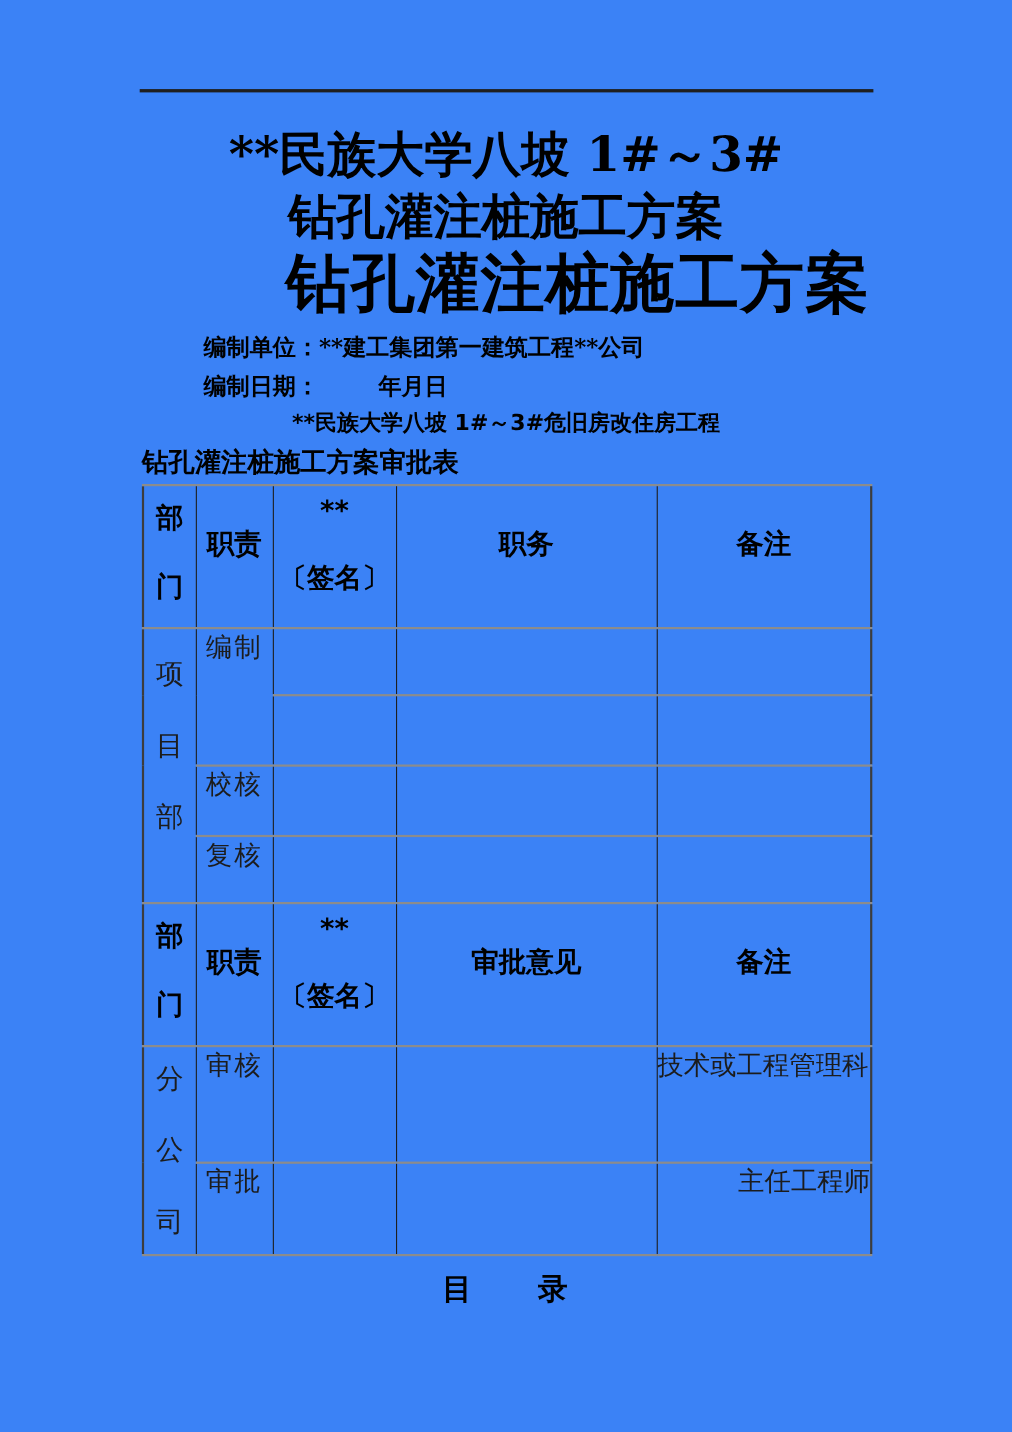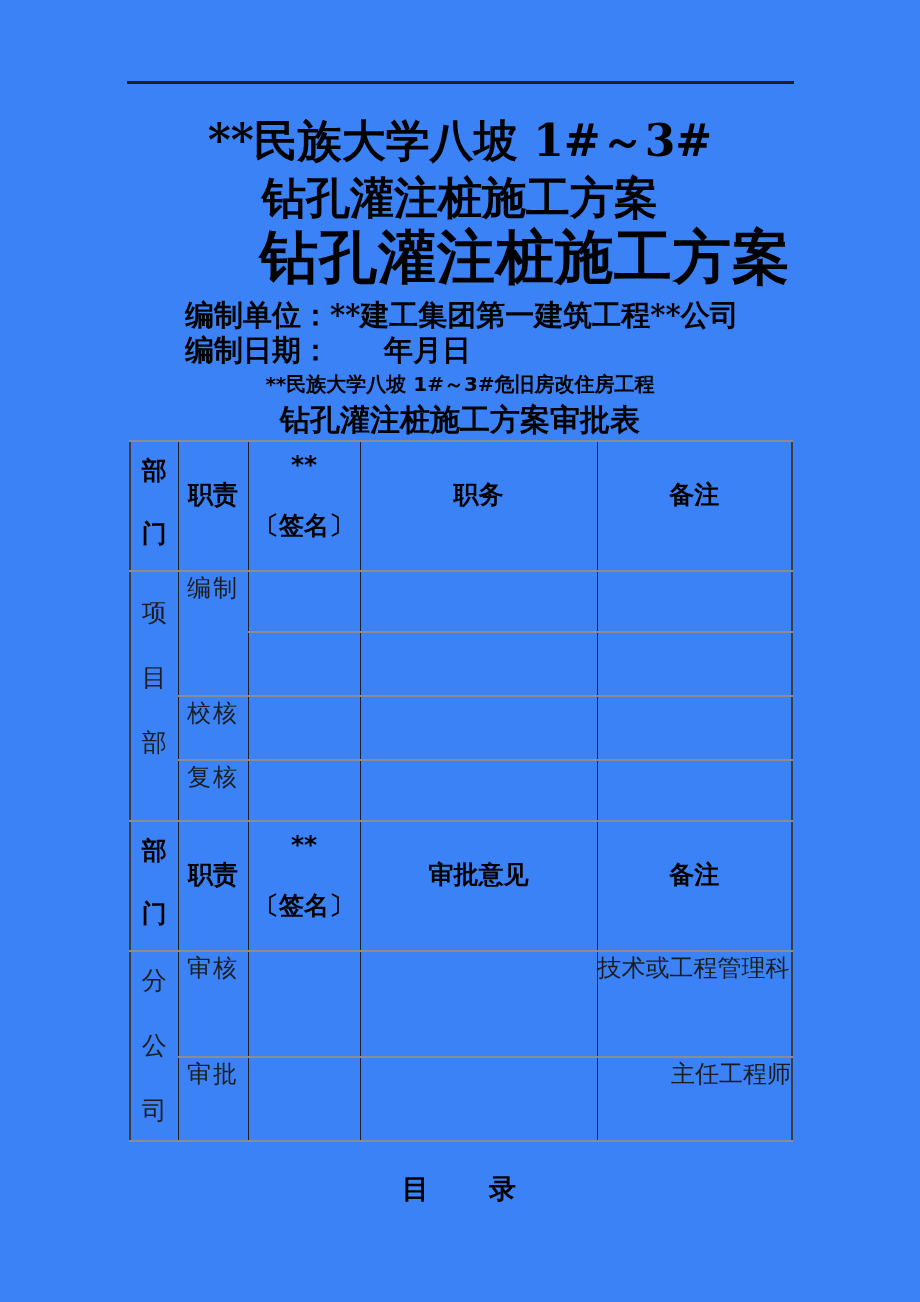--- a/index.html
+++ b/index.html
@@ -10,27 +10,27 @@
     color: #000000;
   }
   .page { position: relative; width: 920px; height: 1302px; overflow: hidden; background: #3b82f6; }
   .top-rule { margin-left: 127px; margin-top: 81px; width: 667px; height: 3px; background: #1f1f1f; }
   .content { width: 662px; margin-left: 129px; }
 
   .t1 { font-size: 44px; line-height: 58px; margin-top: 28px; font-weight: 700; text-align: center; }
   .t2 { font-size: 44px; line-height: 56px; font-weight: 700; text-align: center; }
   .t3 { font-size: 58px; line-height: 62px; font-weight: 700; text-align: right; letter-spacing: 1px; }
 
-  .meta { margin-left: 56px; font-weight: 700; font-size: 29px; }
+  .meta { margin-left: 56px; font-weight: 700; font-size: 21px; }
   .meta-unit { line-height: 37px; margin-top: 9px; }
   .meta-date { line-height: 33px; }
   .date-value { margin-left: 54px; }
 
   .sub1 { font-family: "DejaVu Sans", "Liberation Sans", sans-serif; font-weight: 700; font-size: 20px; line-height: 35px; text-align: center; }
-  .sub2 { font-family: "DejaVu Sans", "Liberation Sans", sans-serif; font-weight: 700; font-size: 30px; line-height: 36px; text-align: center; }
+  .sub2 { font-family: "DejaVu Sans", "Liberation Sans", sans-serif; font-weight: 700; font-size: 24px; line-height: 36px; }
 
   table.approval {
     border-collapse: collapse; table-layout: fixed;
     width: 662px; margin-top: 2px;
     border: 2px solid #3d3d3d;
   }
   table.approval td {
     border-left: 1px solid #1f1f1f;
     border-right: 1px solid #1f1f1f;
     border-top: 2px solid #8c8c8c;
@@ -57,21 +57,21 @@
   .proj-dept  { padding-top: 24px; gap: 32px; font-size: 25px; }
   .branch-dept{ padding-top: 12px; gap: 32px; font-size: 25px; }
 
   .duty { text-align: center; padding: 16px 0 0 9px; letter-spacing: 2px; }
   .duty-merged { padding-top: 28px; }
   .note-center { text-align: right; padding-top: 16px; }
   .note-fill { padding-top: 20px; letter-spacing: 0; }
 
   .toc {
     font-weight: 700; font-size: 27px; line-height: 30px;
-    text-align: center; margin-top: 32px; white-space: pre;
+    text-align: center; margin-top: 16px; white-space: pre;
     letter-spacing: 2px;
   }
 </style>
 </head>
 <body>
 
 <div class="page">
 
   <div class="top-rule"></div>
 

